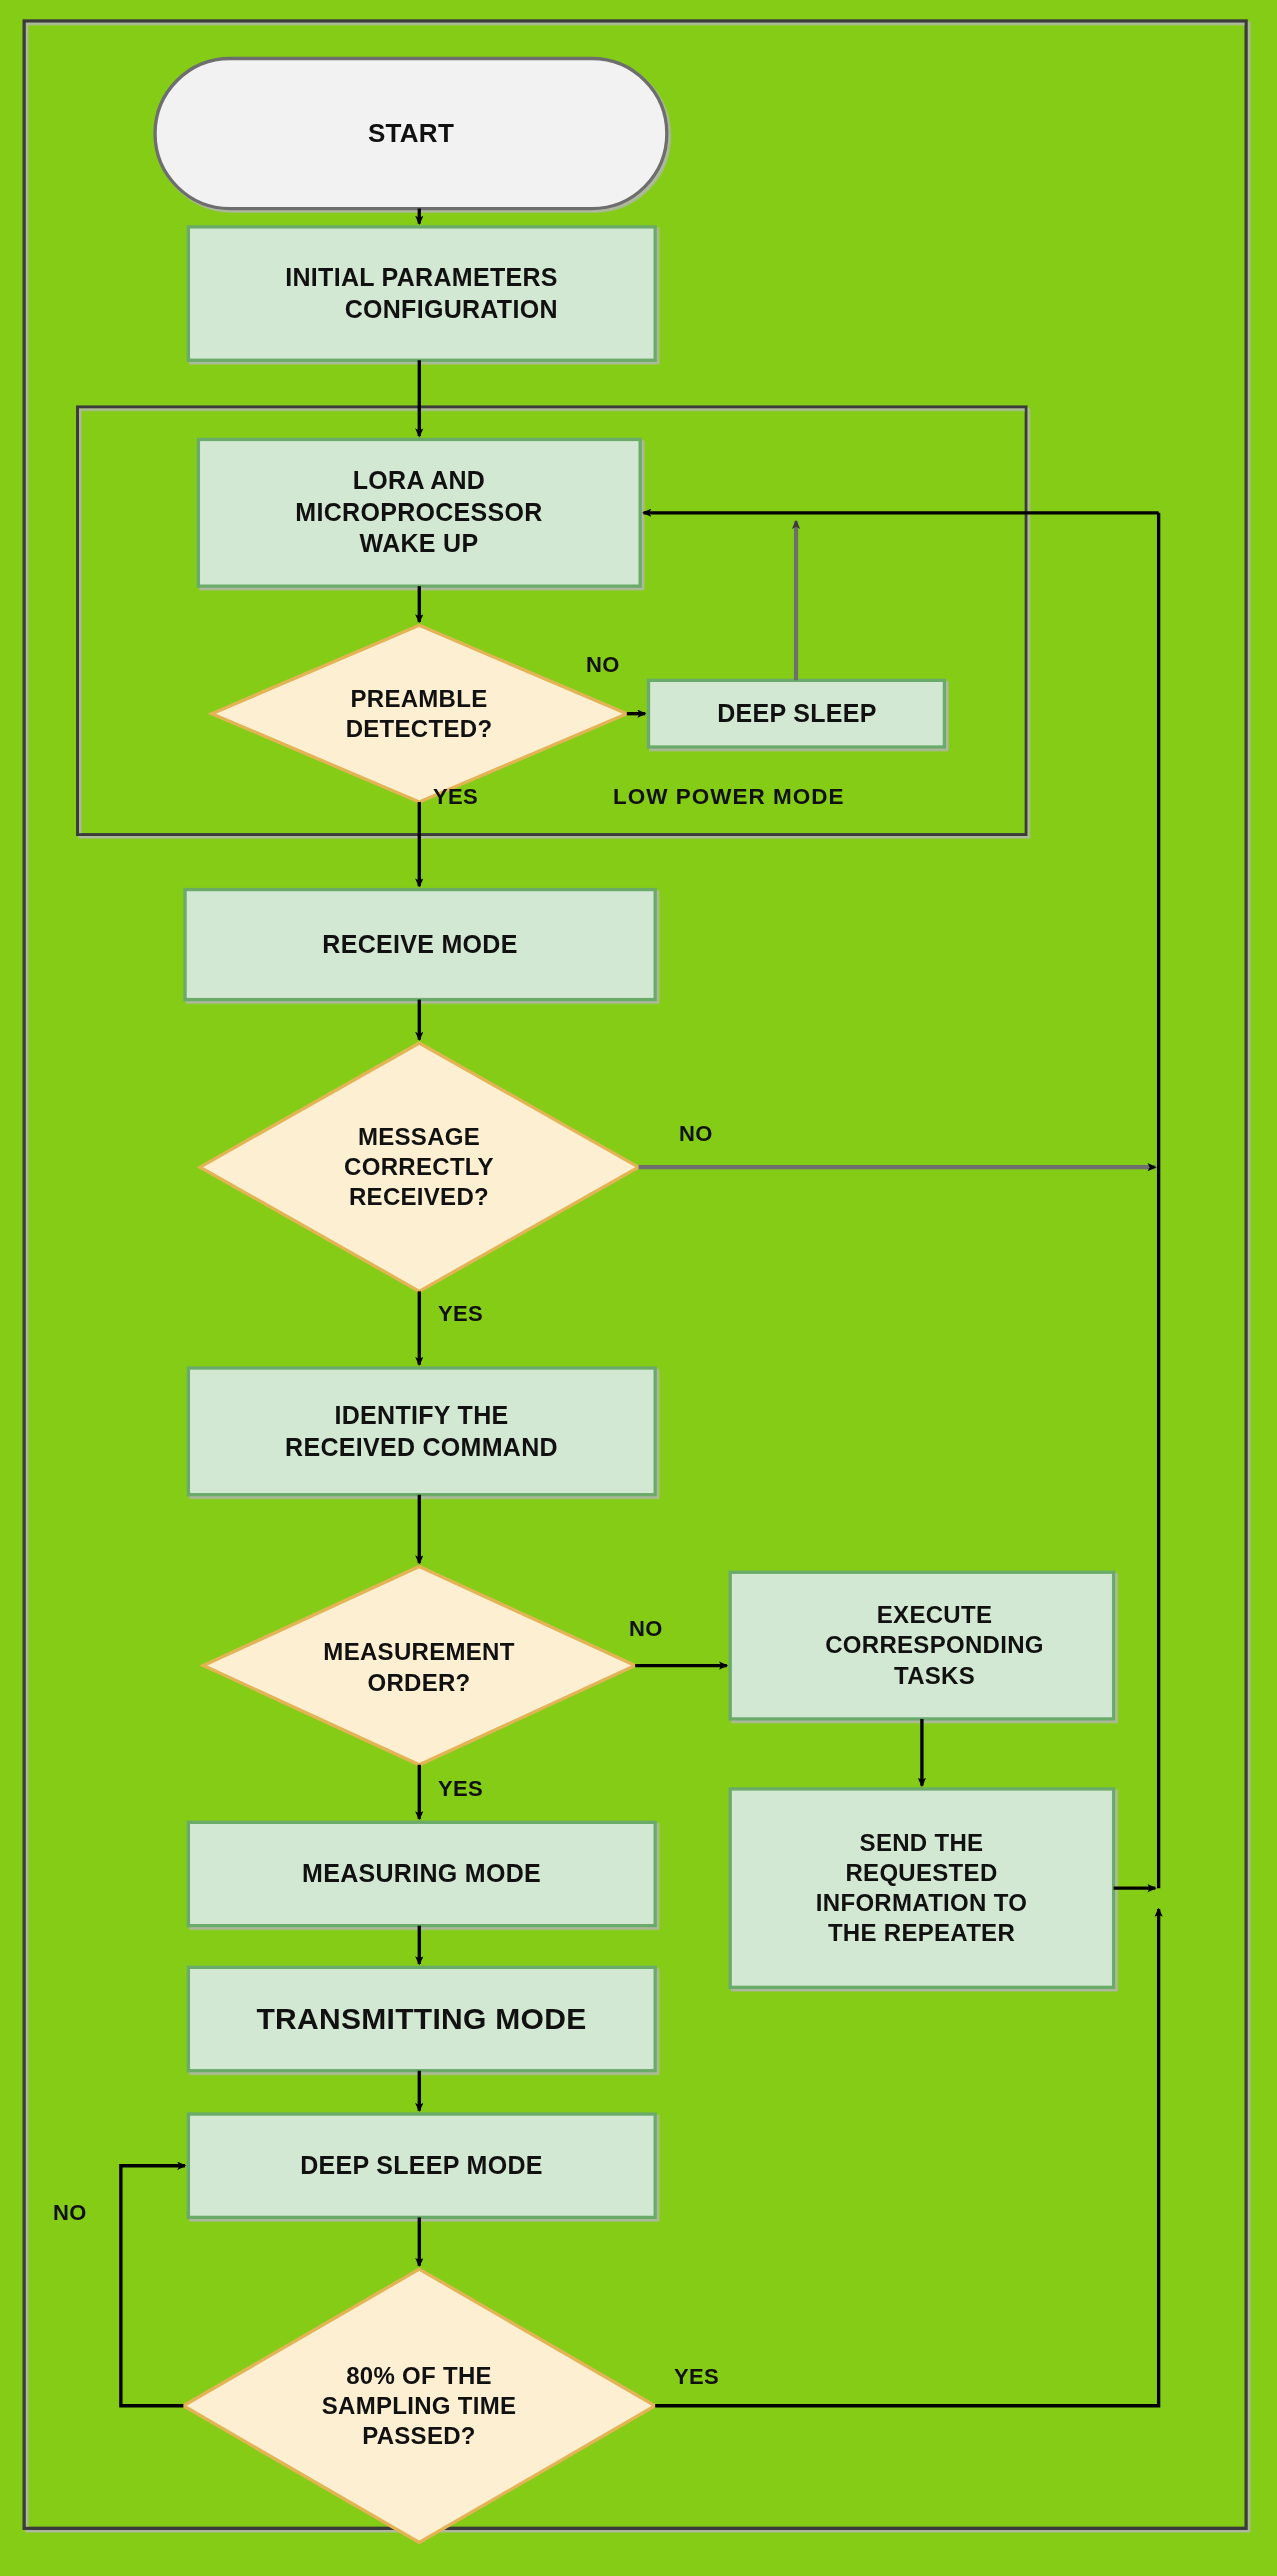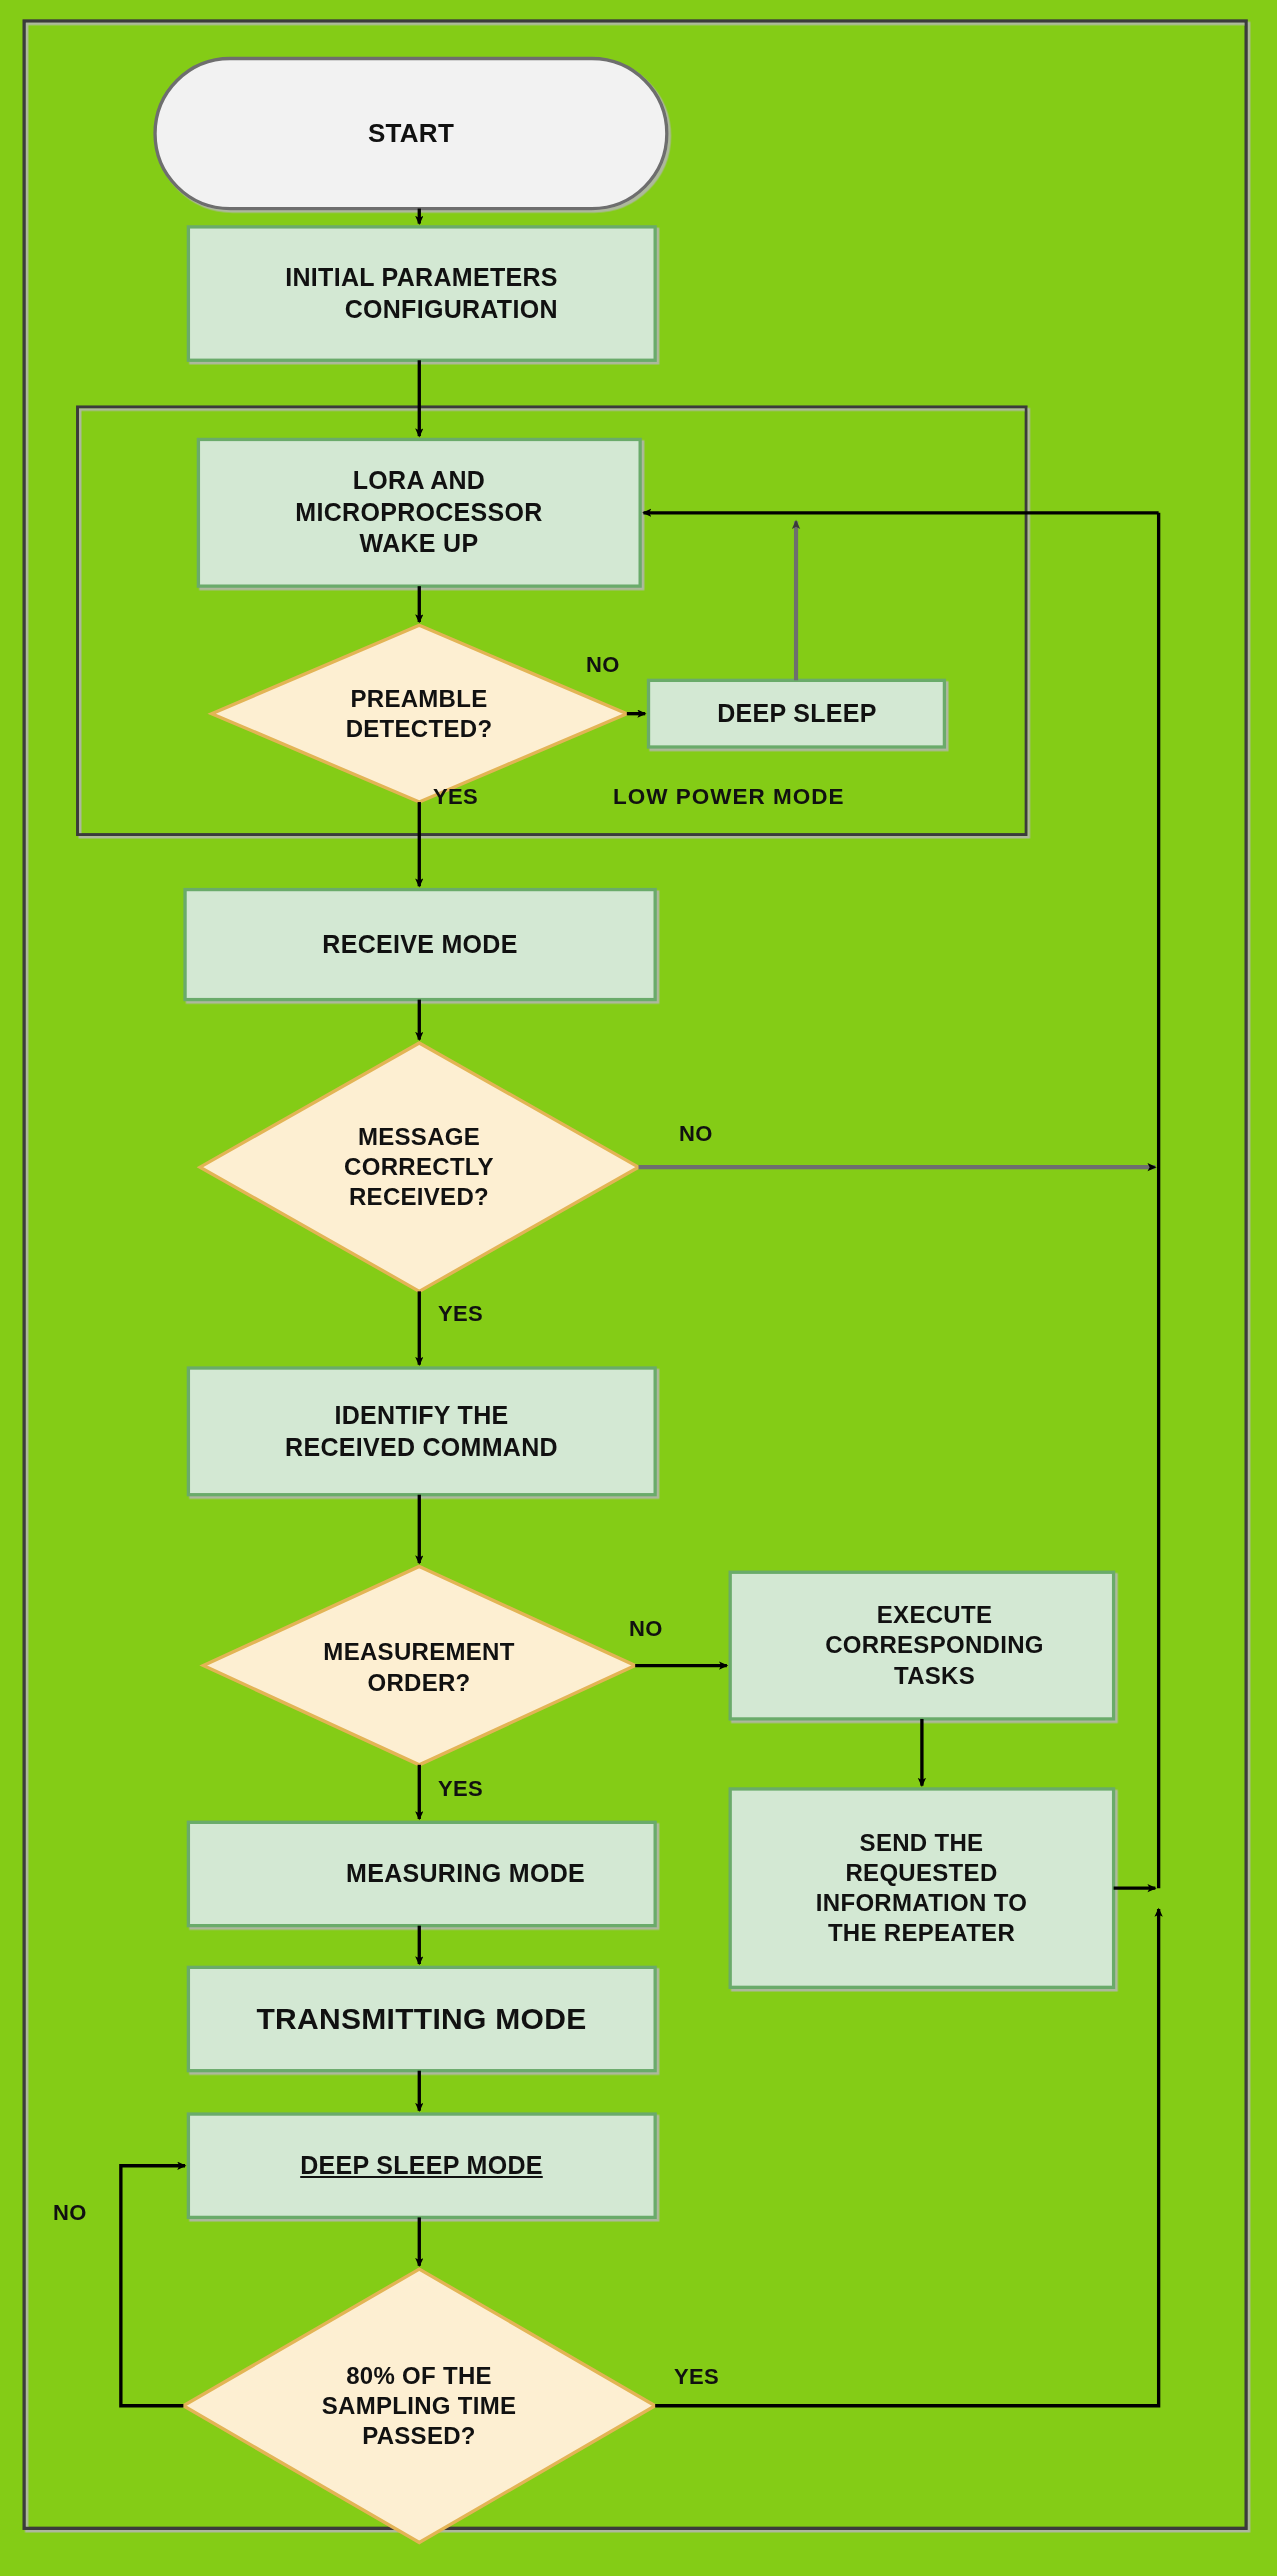--- a/index.html
+++ b/index.html
@@ -163,25 +163,25 @@
 
   <div class="nodeText" style="left:730px;top:1572px;width:383px;height:147px;font-size:24px;padding-left:13px;">EXECUTE
 CORRESPONDING
 TASKS</div>
 
   <div class="nodeText" style="left:730px;top:1789px;width:383px;height:198px;font-size:24px;">SEND THE
 REQUESTED
 INFORMATION TO
 THE REPEATER</div>
 
-  <div class="nodeText" style="left:188px;top:1822px;width:467px;height:103px;font-size:25px;padding-left:44px;">MEASURING MODE</div>
+  <div class="nodeText" style="left:188px;top:1822px;width:467px;height:103px;font-size:25px;">MEASURING MODE</div>
 
   <div class="nodeText" style="left:188px;top:1967px;width:467px;height:103px;font-size:30px;">TRANSMITTING MODE</div>
 
-  <div class="nodeText" style="left:188px;top:2114px;width:467px;height:103px;font-size:25px;text-decoration:underline;">DEEP SLEEP MODE</div>
+  <div class="nodeText" style="left:188px;top:2114px;width:467px;height:103px;font-size:25px;">DEEP SLEEP MODE</div>
 
   <div class="nodeText" style="left:233px;top:2331px;width:372px;height:150px;font-size:24px;">80% OF THE
 SAMPLING TIME
 PASSED?</div>
 
   <div class="groupLabel" style="left:613px;top:784px;">LOW  POWER MODE</div>
 
   <div class="edgeLabel" style="left:586px;top:652px;">NO</div>
 
   <div class="edgeLabel" style="left:433px;top:784px;">YES</div>

